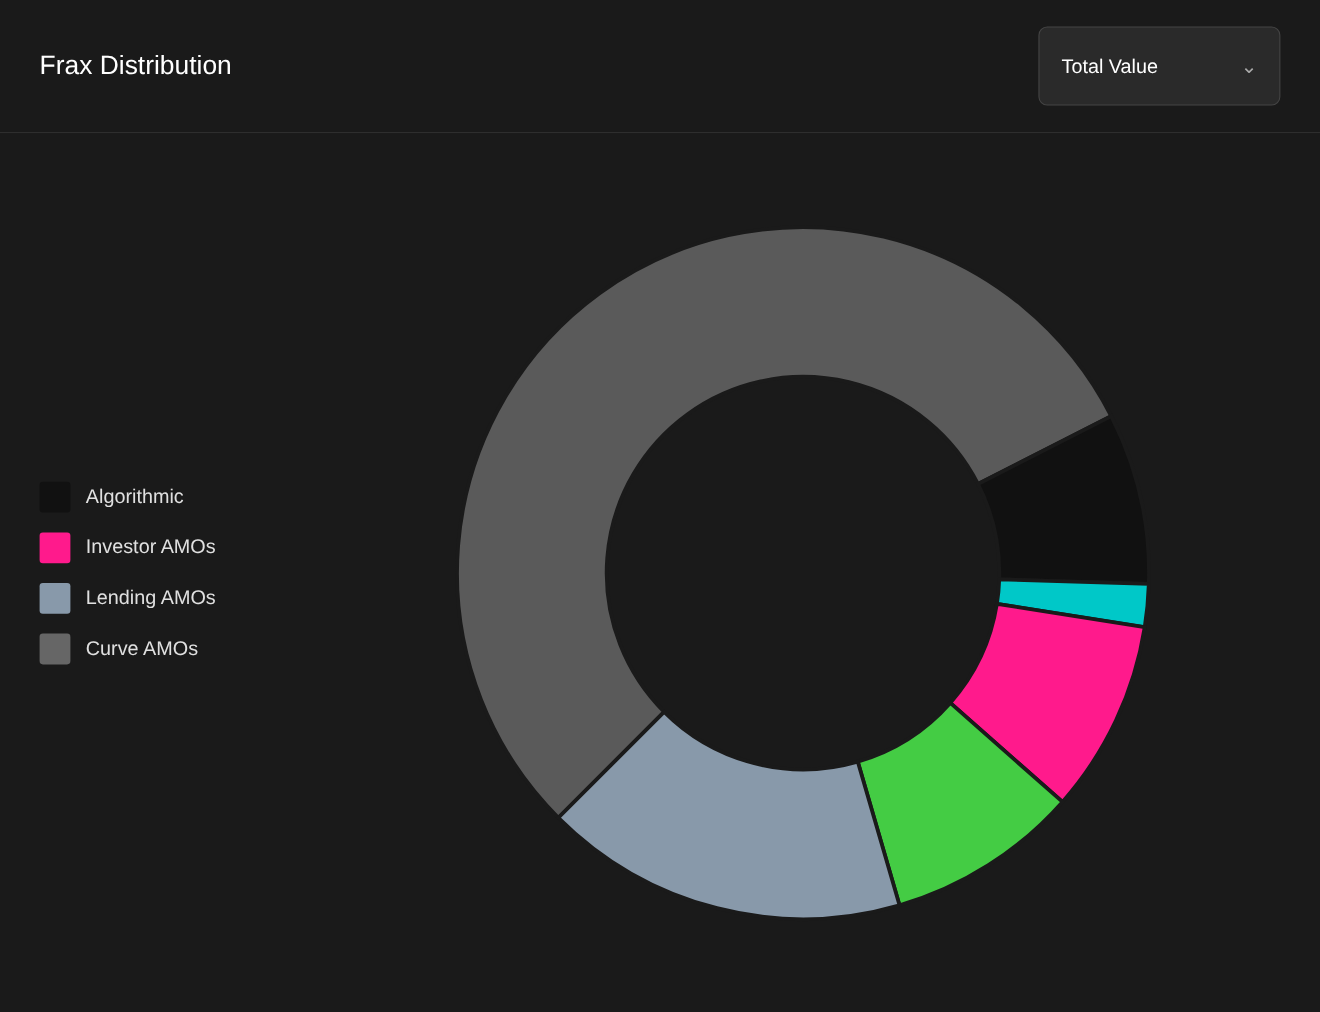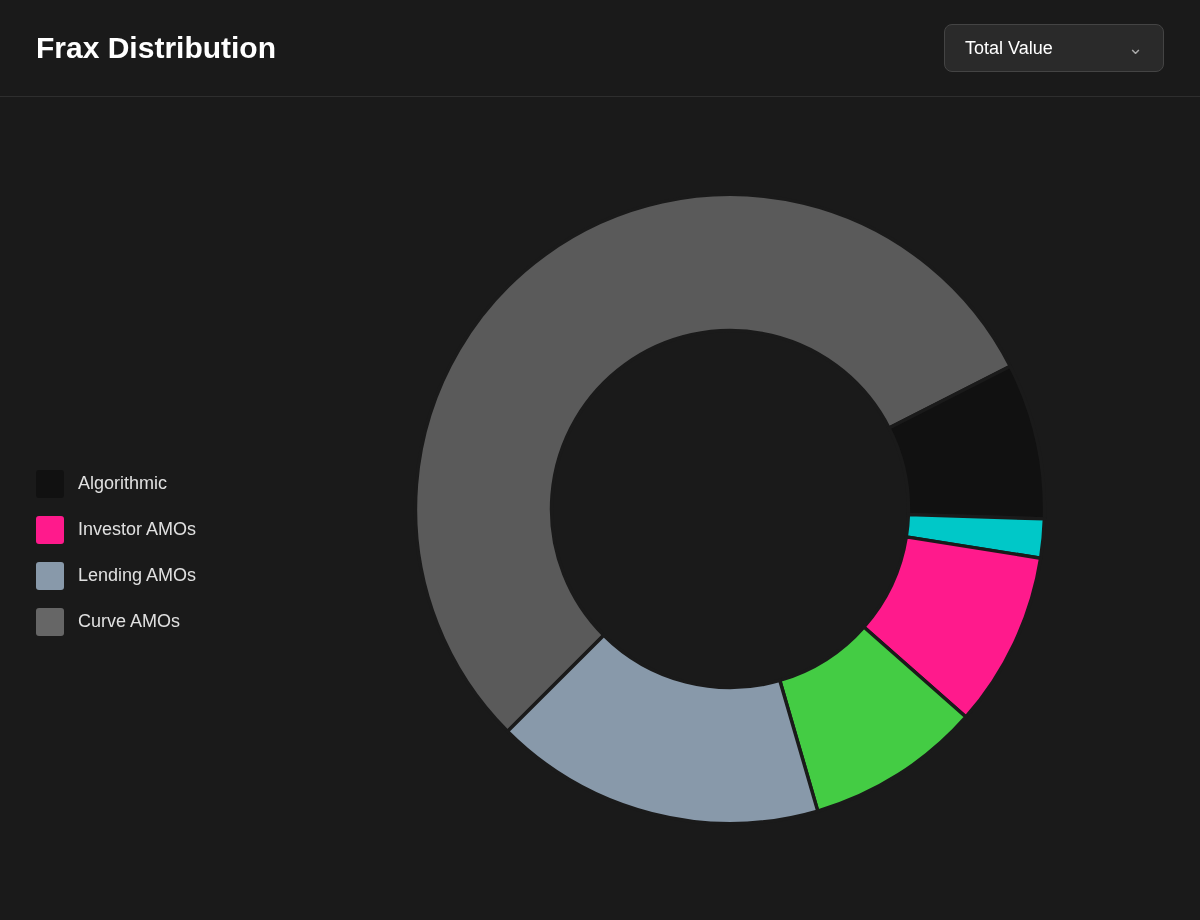--- a/index.html
+++ b/index.html
@@ -19,32 +19,32 @@
       flex-direction: column;
     }
     .header {
       display: flex;
       align-items: center;
       justify-content: space-between;
       padding: 24px 36px;
       border-bottom: 1px solid #2e2e2e;
     }
     .title {
-      font-size: 30px;
-      font-weight: 700;
+      font-size: 24px;
+      font-weight: 400;
       color: #ffffff;
     }
     .dropdown {
       display: flex;
       align-items: flex-end;
       gap: 10px;
       background: #2a2a2a;
       border: 1px solid #444;
       border-radius: 8px;
-      padding: 12px 20px;
+      padding: 24px 20px;
       cursor: pointer;
       font-size: 18px;
       color: #fff;
       min-width: 220px;
       justify-content: space-between;
       margin-left: 28px;
     }
     .dropdown-chevron {
       font-size: 18px;
       color: #aaa;
@@ -58,21 +58,20 @@
       padding: 20px 40px;
     }
     .legend {
       position: absolute;
       left: 36px;
       top: 50%;
       transform: translateY(-50%);
       display: flex;
       flex-direction: column;
       gap: 18px;
-      margin-top: 44px;
     }
     .legend-item {
       display: flex;
       align-items: center;
       gap: 14px;
     }
     .legend-color {
       width: 28px;
       height: 28px;
       border-radius: 3px;

